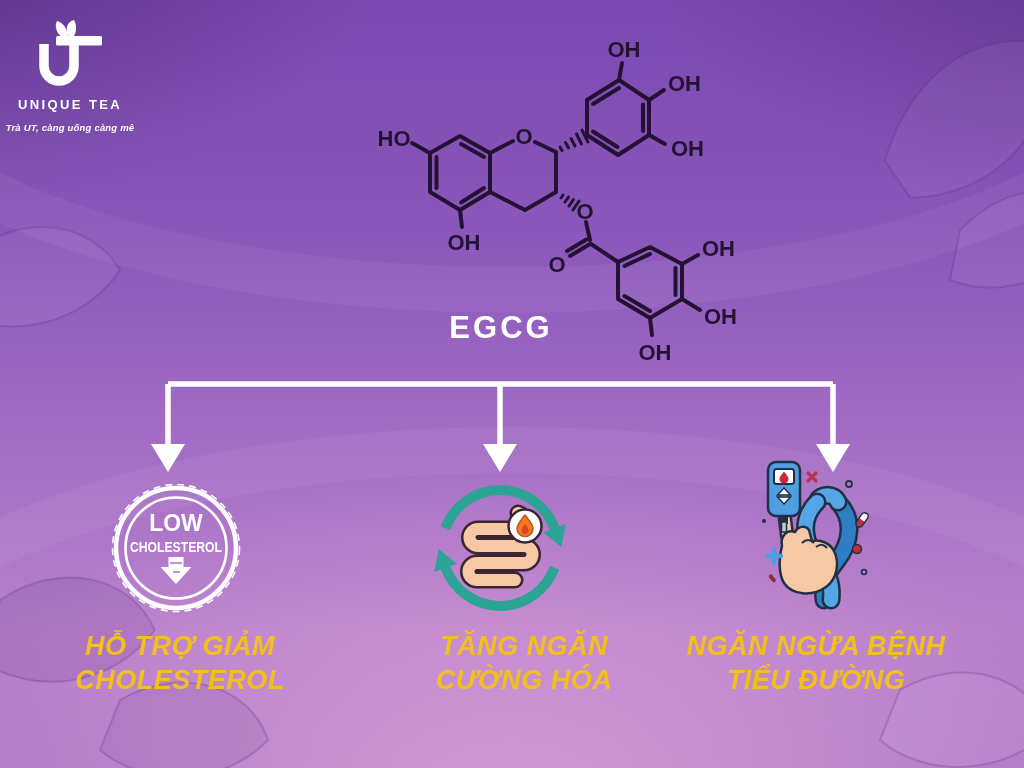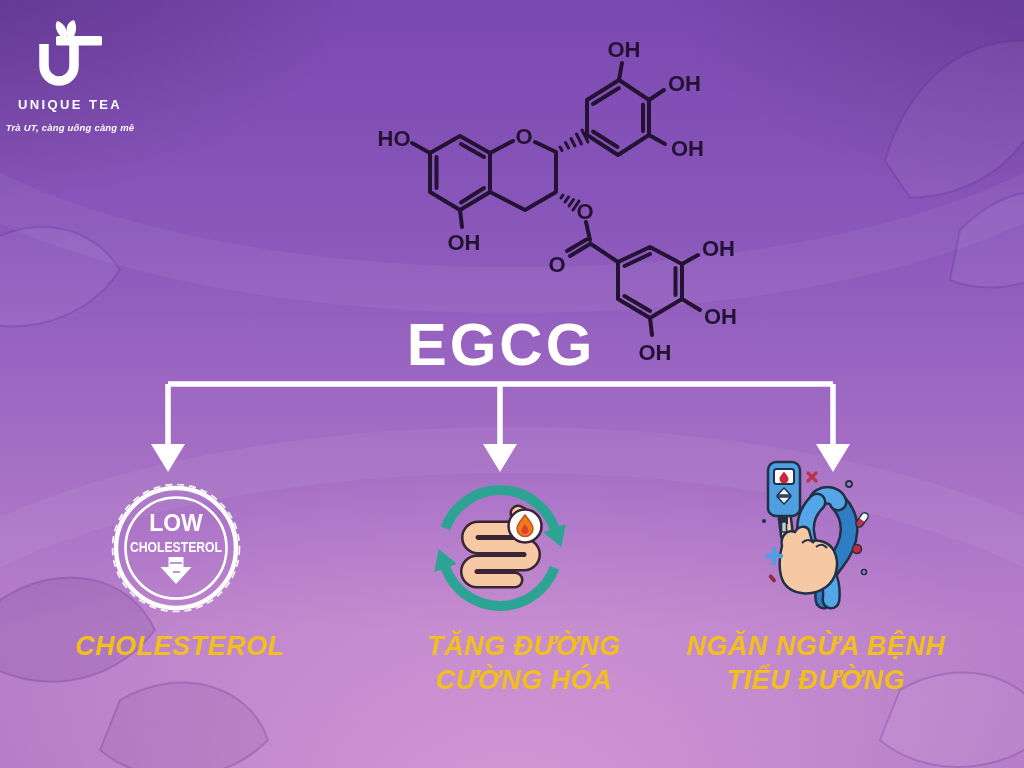--- a/index.html
+++ b/index.html
@@ -12,21 +12,21 @@
     linear-gradient(180deg,#7A49B0 0%,#8A57BB 30%,#A16BC4 55%,#B77FCA 82%,#B078C6 100%);}
   .bg-decor{position:absolute;inset:0;}
   .logo{position:absolute;left:8px;top:18px;width:124px;color:#fff;}
   .logo-brand{position:absolute;left:0;top:79px;width:124px;text-align:center;
     font-size:13px;font-weight:bold;letter-spacing:2.4px;color:#fff;}
   .logo-tagline{position:absolute;left:-4px;top:104px;width:132px;text-align:center;
     font-size:9.5px;font-weight:bold;font-style:italic;letter-spacing:.2px;color:#fff;}
   .molecule{position:absolute;inset:0;}
   .atoms text{font-family:"Liberation Sans",sans-serif;font-size:22px;font-weight:bold;fill:#241233;}
   .egcg{position:absolute;left:351px;top:310px;width:300px;text-align:center;
-    font-size:60px;font-weight:bold;letter-spacing:3px;color:#ffffff;}
+    font-size:31px;font-weight:bold;letter-spacing:3px;color:#ffffff;}
   .arrows{position:absolute;inset:0;}
   .icon-box{position:absolute;}
   .benefit-label{position:absolute;width:330px;text-align:center;top:629px;
     font-style:italic;font-weight:bold;font-size:27px;line-height:34px;
     letter-spacing:.5px;color:#F2C01D;}
   .stamp-text{font-family:"Liberation Sans",sans-serif;font-weight:bold;fill:#ffffff;}
 </style>
 </head>
 <body>
 
@@ -174,23 +174,24 @@
         <circle cx="117" cy="99" r="4.5" fill="#C9283C" stroke="#223046" stroke-width="1.5"></circle>
         <circle cx="124" cy="122" r="2.5" fill="none" stroke="#223046" stroke-width="1.6"></circle>
         <path d="M34,99 v14 M27,106 h14" stroke="#4D9FE2" stroke-width="4.5" stroke-linecap="round"></path>
         <rect x="30" y="124" width="4" height="9" rx="2" fill="#8A2F3F" transform="rotate(-40 32 128)"></rect>
         <circle cx="24" cy="71" r="2" fill="#223046"></circle>
       </g>
     </svg>
   </div>
 
   <div class="benefit-label" style="left:15px;">
+    <div>HỖ TRỢ GIẢM</div>
     <div>CHOLESTEROL</div>
   </div>
   <div class="benefit-label" style="left:359px;">
-    <div>TĂNG ĐƯỜNG</div>
+    <div>TĂNG NGĂN</div>
     <div>CƯỜNG HÓA</div>
   </div>
   <div class="benefit-label" style="left:651px;">
     <div>NGĂN NGỪA BỆNH</div>
     <div>TIỂU ĐƯỜNG</div>
   </div>
 </div>
 
 </body></html>

